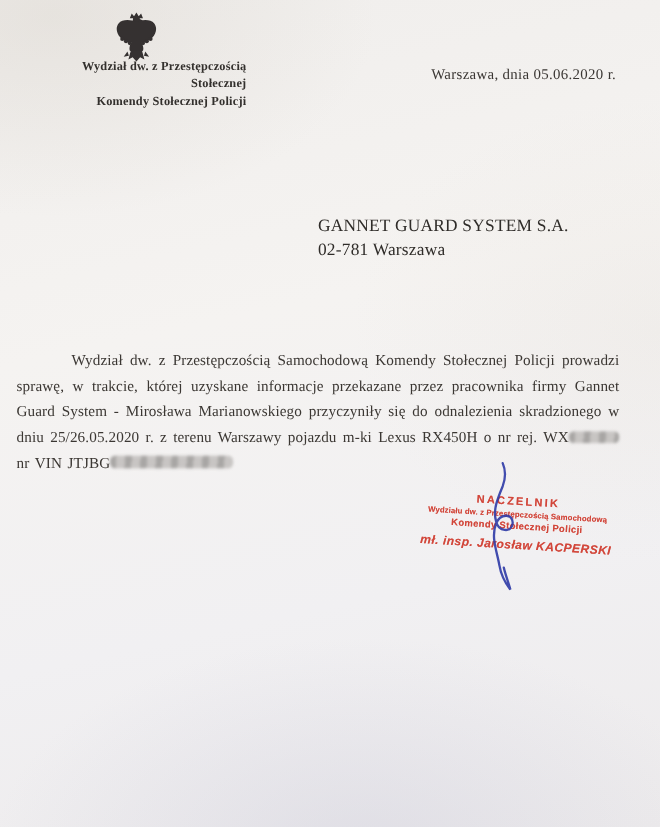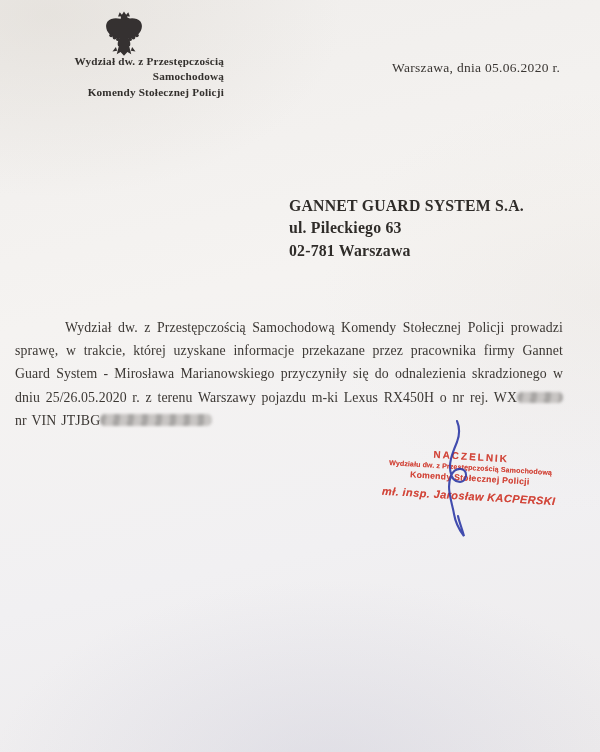--- a/index.html
+++ b/index.html
@@ -25,21 +25,21 @@
     color:#33302d;letter-spacing:0.2px;
   }
   .dateline{
     position:absolute;left:392px;top:60px;width:190px;
     font-size:13.5px;color:#3a3633;letter-spacing:0.3px;
   }
 
   
   .recipient{
     position:absolute;left:289px;top:195px;width:280px;
-    font-weight:bold;font-size:15.8px;line-height:22.3px;color:#2f2c29;letter-spacing:0.2px;
+    font-weight:normal;font-size:15.8px;line-height:22.3px;color:#2f2c29;letter-spacing:0.2px;
   }
 
   
   .body-par{
     position:absolute;left:15px;top:302px;width:548px;
     font-size:13.8px;line-height:23.3px;color:#3b3733;
     text-align:justify;text-indent:50px;word-spacing:1.5px;letter-spacing:0.1px;
   }
   .redact{
     display:inline-block;vertical-align:baseline;position:relative;top:1px;
@@ -85,29 +85,28 @@
       <circle cx="72" cy="62" r="4.5"></circle>
       <circle cx="64" cy="66" r="4.5"></circle>
     <path d="M38,82 L33,101 L42,96 L50,105 L58,96 L67,101 L62,82 Z"></path>
     <path d="M31,84 L23,95 L34,93 Z"></path>
     <path d="M69,84 L77,95 L66,93 Z"></path>
   </g>
 </svg>
 
 <div class="unit-block">
   <div>Wydział dw. z Przestępczością</div>
-  <div>Samochodową</div>
+  <div>Stołecznej</div>
   <div>Komendy Stołecznej Policji</div>
 </div>
 
 <div class="dateline">Warszawa, dnia 05.06.2020 r.</div>
 
 <div class="recipient">
   <div>GANNET GUARD SYSTEM S.A.</div>
-  <div>ul. Pileckiego 63</div>
   <div>02-781 Warszawa</div>
 </div>
 
 <p class="body-par"><span>Wydział dw. z Przestępczością Samochodową Komendy Stołecznej Policji prowadzi sprawę, w trakcie, której uzyskane informacje przekazane przez pracownika firmy Gannet Guard System - Mirosława Marianowskiego przyczyniły się do odnalezienia skradzionego w dniu 25/26.05.2020 r. z terenu Warszawy pojazdu m-ki Lexus RX450H o nr rej. WX</span><span class="redact redact-reg"></span>
 <span>nr VIN JTJBG</span><span class="redact redact-vin"></span></p>
 
 <div class="stamp">
   <div class="stamp-l1">NACZELNIK</div>
   <div class="stamp-l2">Wydziału dw. z Przestępczością Samochodową</div>
   <div class="stamp-l3">Komendy Stołecznej Policji</div>

